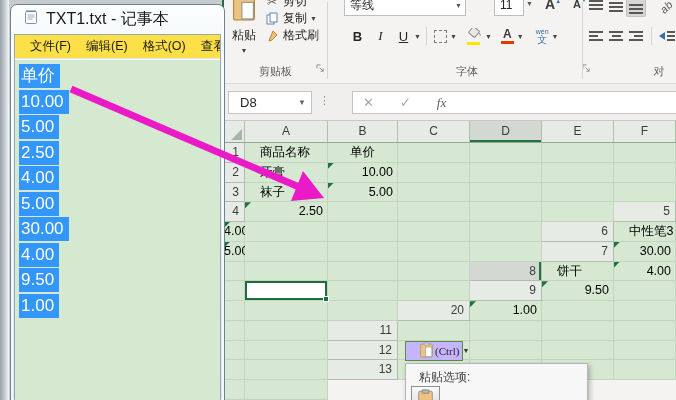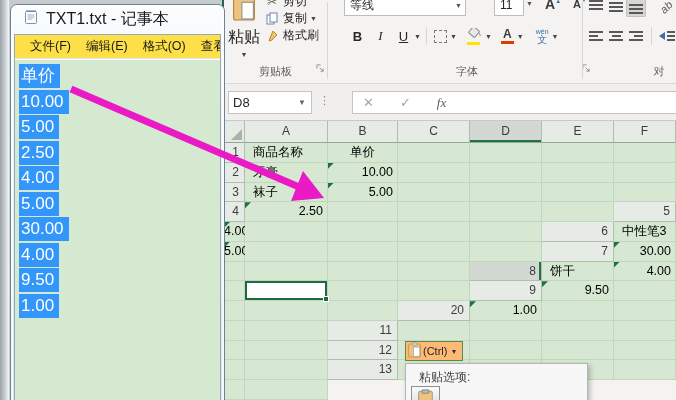--- a/index.html
+++ b/index.html
@@ -13,21 +13,21 @@
       border-left:2px solid #1e6b40;box-sizing:border-box;overflow:hidden;z-index:1;}
   .xl *{box-sizing:border-box;}
   .ribbon{position:absolute;left:0;top:0;width:452px;height:84px;background:#f4f3f1;border-bottom:1px solid #dcdad8;}
   .grp{position:absolute;top:0;height:84px;}
   .grp-label{position:absolute;bottom:5px;left:0;right:0;text-align:center;font-size:11px;color:#605e5c;}
   .vsep{position:absolute;top:2px;bottom:4px;width:1px;background:#d8d6d4;}
   .launcher{position:absolute;bottom:7px;}
   
   .g-clip{left:0;width:103px;}
   .paste-btn{position:absolute;left:4px;top:-6px;width:32px;height:64px;display:flex;flex-direction:column;align-items:center;}
-  .paste-btn .lab{font-size:16px;color:#262626;margin-top:2px;}
+  .paste-btn .lab{font-size:12px;color:#262626;margin-top:2px;}
   .paste-btn .dd{font-size:7px;color:#444;margin-top:3px;}
   .smallbtns{position:absolute;left:40px;top:-7px;display:flex;flex-direction:column;}
   .sbtn{display:flex;align-items:center;height:17px;font-size:12px;color:#262626;white-space:nowrap;}
   .sbtn .ic{width:16px;display:inline-flex;justify-content:center;margin-right:3px;}
   .dd7{font-size:7px;color:#444;margin-left:3px;}
   .scissors{font-size:12px;color:#666;}
   
   .g-font{left:118px;width:252px;}
   .combo{position:absolute;top:-6px;height:22px;background:#fff;border:1px solid #bfbdbb;display:flex;align-items:center;font-size:12px;color:#262626;padding-left:5px;}
   .fname{left:2px;width:122px;}
@@ -65,21 +65,21 @@
   .ha-r i:nth-child(2){margin-left:auto;}
   .albtn{display:inline-flex;align-items:center;justify-content:center;width:20px;height:20px;border-radius:2px;}
   .selbtn{background:#d8d6d4;box-shadow:inset 0 0 0 1px #c3c1bf;}
   .orient{font-style:italic;color:#595959;font-size:11px;transform:rotate(-45deg);display:inline-block;}
   .indent{display:flex;align-items:center;}
   .indent .tri-l{width:0;height:0;border-top:4px solid transparent;border-bottom:4px solid transparent;border-right:6px solid #3a6ea5;margin-right:2px;}
   .indent .cols{display:flex;flex-direction:column;gap:2px;}
   .indent .cols i{display:block;width:8px;height:2px;background:#585858;}
   
   .frow{position:absolute;left:0;top:84px;width:452px;height:37px;background:#f0efed;border-bottom:1px solid #cbc9c7;}
-  .namebox{position:absolute;left:4px;top:7px;width:84px;height:23px;background:#fff;border:1px solid #c6c4c2;display:flex;align-items:center;font-size:13px;color:#262626;padding-left:4px;}
+  .namebox{position:absolute;left:4px;top:7px;width:84px;height:23px;background:#fff;border:1px solid #c6c4c2;display:flex;align-items:center;font-size:13px;color:#262626;padding-left:11px;}
   .namebox .dd{margin-left:auto;margin-right:5px;font-size:8px;color:#666;}
   .fdots{position:absolute;left:95px;top:10px;color:#8a8a8a;font-size:11px;letter-spacing:0;}
   .fxbar{position:absolute;left:128px;top:7px;right:0;height:23px;background:#fff;border:1px solid #c6c4c2;border-right:none;display:flex;align-items:center;}
   .fxbar .x{margin-left:10px;color:#a6a6a6;font-size:13px;}
   .fxbar .ok{margin-left:26px;color:#a6a6a6;font-size:13px;}
   .fxbar .fx{margin-left:26px;color:#5f5f5f;font-size:13px;font-family:"Liberation Serif",serif;font-style:italic;}
   
   #grid{position:absolute;left:0;top:121px;width:452px;height:279px;display:grid;
     grid-template-columns:21px 83px 70px 72px 72px 72px 62px;
     grid-template-rows:22px repeat(13,19.77px);}
@@ -87,29 +87,29 @@
     font-size:12px;color:#3c3c3c;text-align:center;line-height:21px;overflow:hidden;}
   .rh{line-height:19px;text-align:right;padding-right:5px;border-bottom:1px solid #aebfae;}
   .gh.corner{position:relative;}
   .corner-tri{position:absolute;right:2px;bottom:2px;width:11px;height:11px;background:#a9b3a9;
     clip-path:polygon(100% 0,100% 100%,0 100%);}
   .selhdr{background:#d3d8d3;}
   .dsel{box-shadow:inset 0 -2px 0 #217346;}
   .rsel{box-shadow:inset -2px 0 0 #217346;}
   .cell{position:relative;background:#d6e8d2;border-right:1px solid #c2d6bf;border-bottom:1px solid #c2d6bf;
     font-size:12.5px;color:#000;line-height:19px;white-space:nowrap;overflow:visible;}
-  .tcell{padding-left:8px;}
+  .tcell{padding-left:15px;}
   .num{text-align:right;padding-right:4px;}
   .chead{text-align:center;}
   .tri{position:absolute;left:0;top:0;width:6px;height:6px;background:#1e7145;clip-path:polygon(0 0,100% 0,0 100%);}
   .active{background:#fff;box-shadow:inset 0 0 0 2px #1e6b40;z-index:2;}
   .handle{position:absolute;right:-2px;bottom:-2px;width:6px;height:6px;background:#1e6b40;border:1px solid #fff;z-index:3;}
   
-  .ctrlbtn{position:absolute;left:181px;top:341px;width:58px;height:20px;background:#fdba74;border:1px solid #5b8a4a;
-    display:flex;align-items:center;font-size:11px;color:#262626;z-index:5;padding-left:2px;}
+  .ctrlbtn{position:absolute;left:181px;top:341px;width:58px;height:20px;background:#c4b5fd;border:1px solid #5b8a4a;
+    display:flex;align-items:center;font-size:11px;color:#262626;z-index:5;padding-left:14px;font-family:Liberation Serif, serif;}
   .ctrlbtn .dd{font-size:7px;color:#333;margin-left:3px;}
   .popup{position:absolute;left:181px;top:363px;width:183px;height:40px;background:#f7f7f7;border:1px solid #b4b4b4;
     box-shadow:2px 2px 5px rgba(0,0,0,.25);z-index:5;}
   .popup .ptitle{font-size:12px;color:#3f3f3f;padding:5px 0 0 13px;}
   .pbtn{position:absolute;left:5px;top:22px;width:29px;height:24px;border:1px solid #8f8f8f;
     background:linear-gradient(#fafafa,#dcdcdc);display:flex;align-items:flex-start;justify-content:center;padding-top:2px;}
 
   
   .np{position:absolute;left:10px;top:4px;width:213px;height:396px;z-index:6;
     border:1px solid #6f8294;border-radius:7px 7px 0 0;

